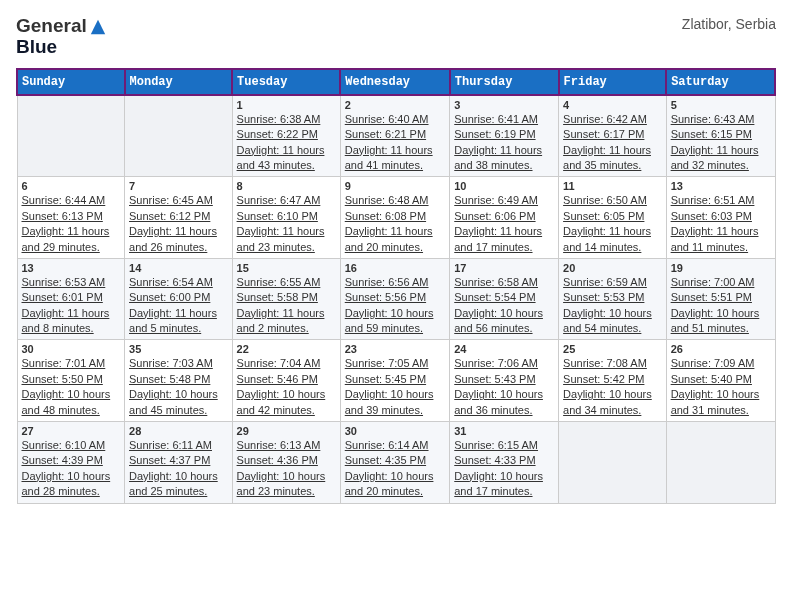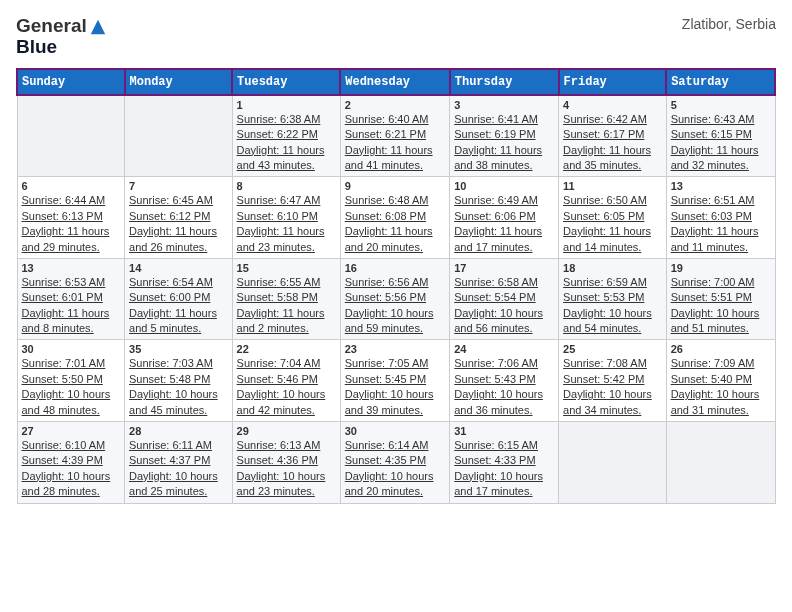--- a/index.html
+++ b/index.html
@@ -196,21 +196,21 @@
           </td>
           <td>
             <span class="day-number">16</span>
             <div class="day-info">Sunrise: 6:56 AM<br>Sunset: 5:56 PM<br>Daylight: 10 hours<br>and 59 minutes.</div>
           </td>
           <td>
             <span class="day-number">17</span>
             <div class="day-info">Sunrise: 6:58 AM<br>Sunset: 5:54 PM<br>Daylight: 10 hours<br>and 56 minutes.</div>
           </td>
           <td>
-            <span class="day-number">18</span>
+            <span class="day-number">20</span>
             <div class="day-info">Sunrise: 6:59 AM<br>Sunset: 5:53 PM<br>Daylight: 10 hours<br>and 54 minutes.</div>
           </td>
           <td>
             <span class="day-number">19</span>
             <div class="day-info">Sunrise: 7:00 AM<br>Sunset: 5:51 PM<br>Daylight: 10 hours<br>and 51 minutes.</div>
           </td>
         </tr>
         <tr>
           <td>
             <span class="day-number">30</span>

